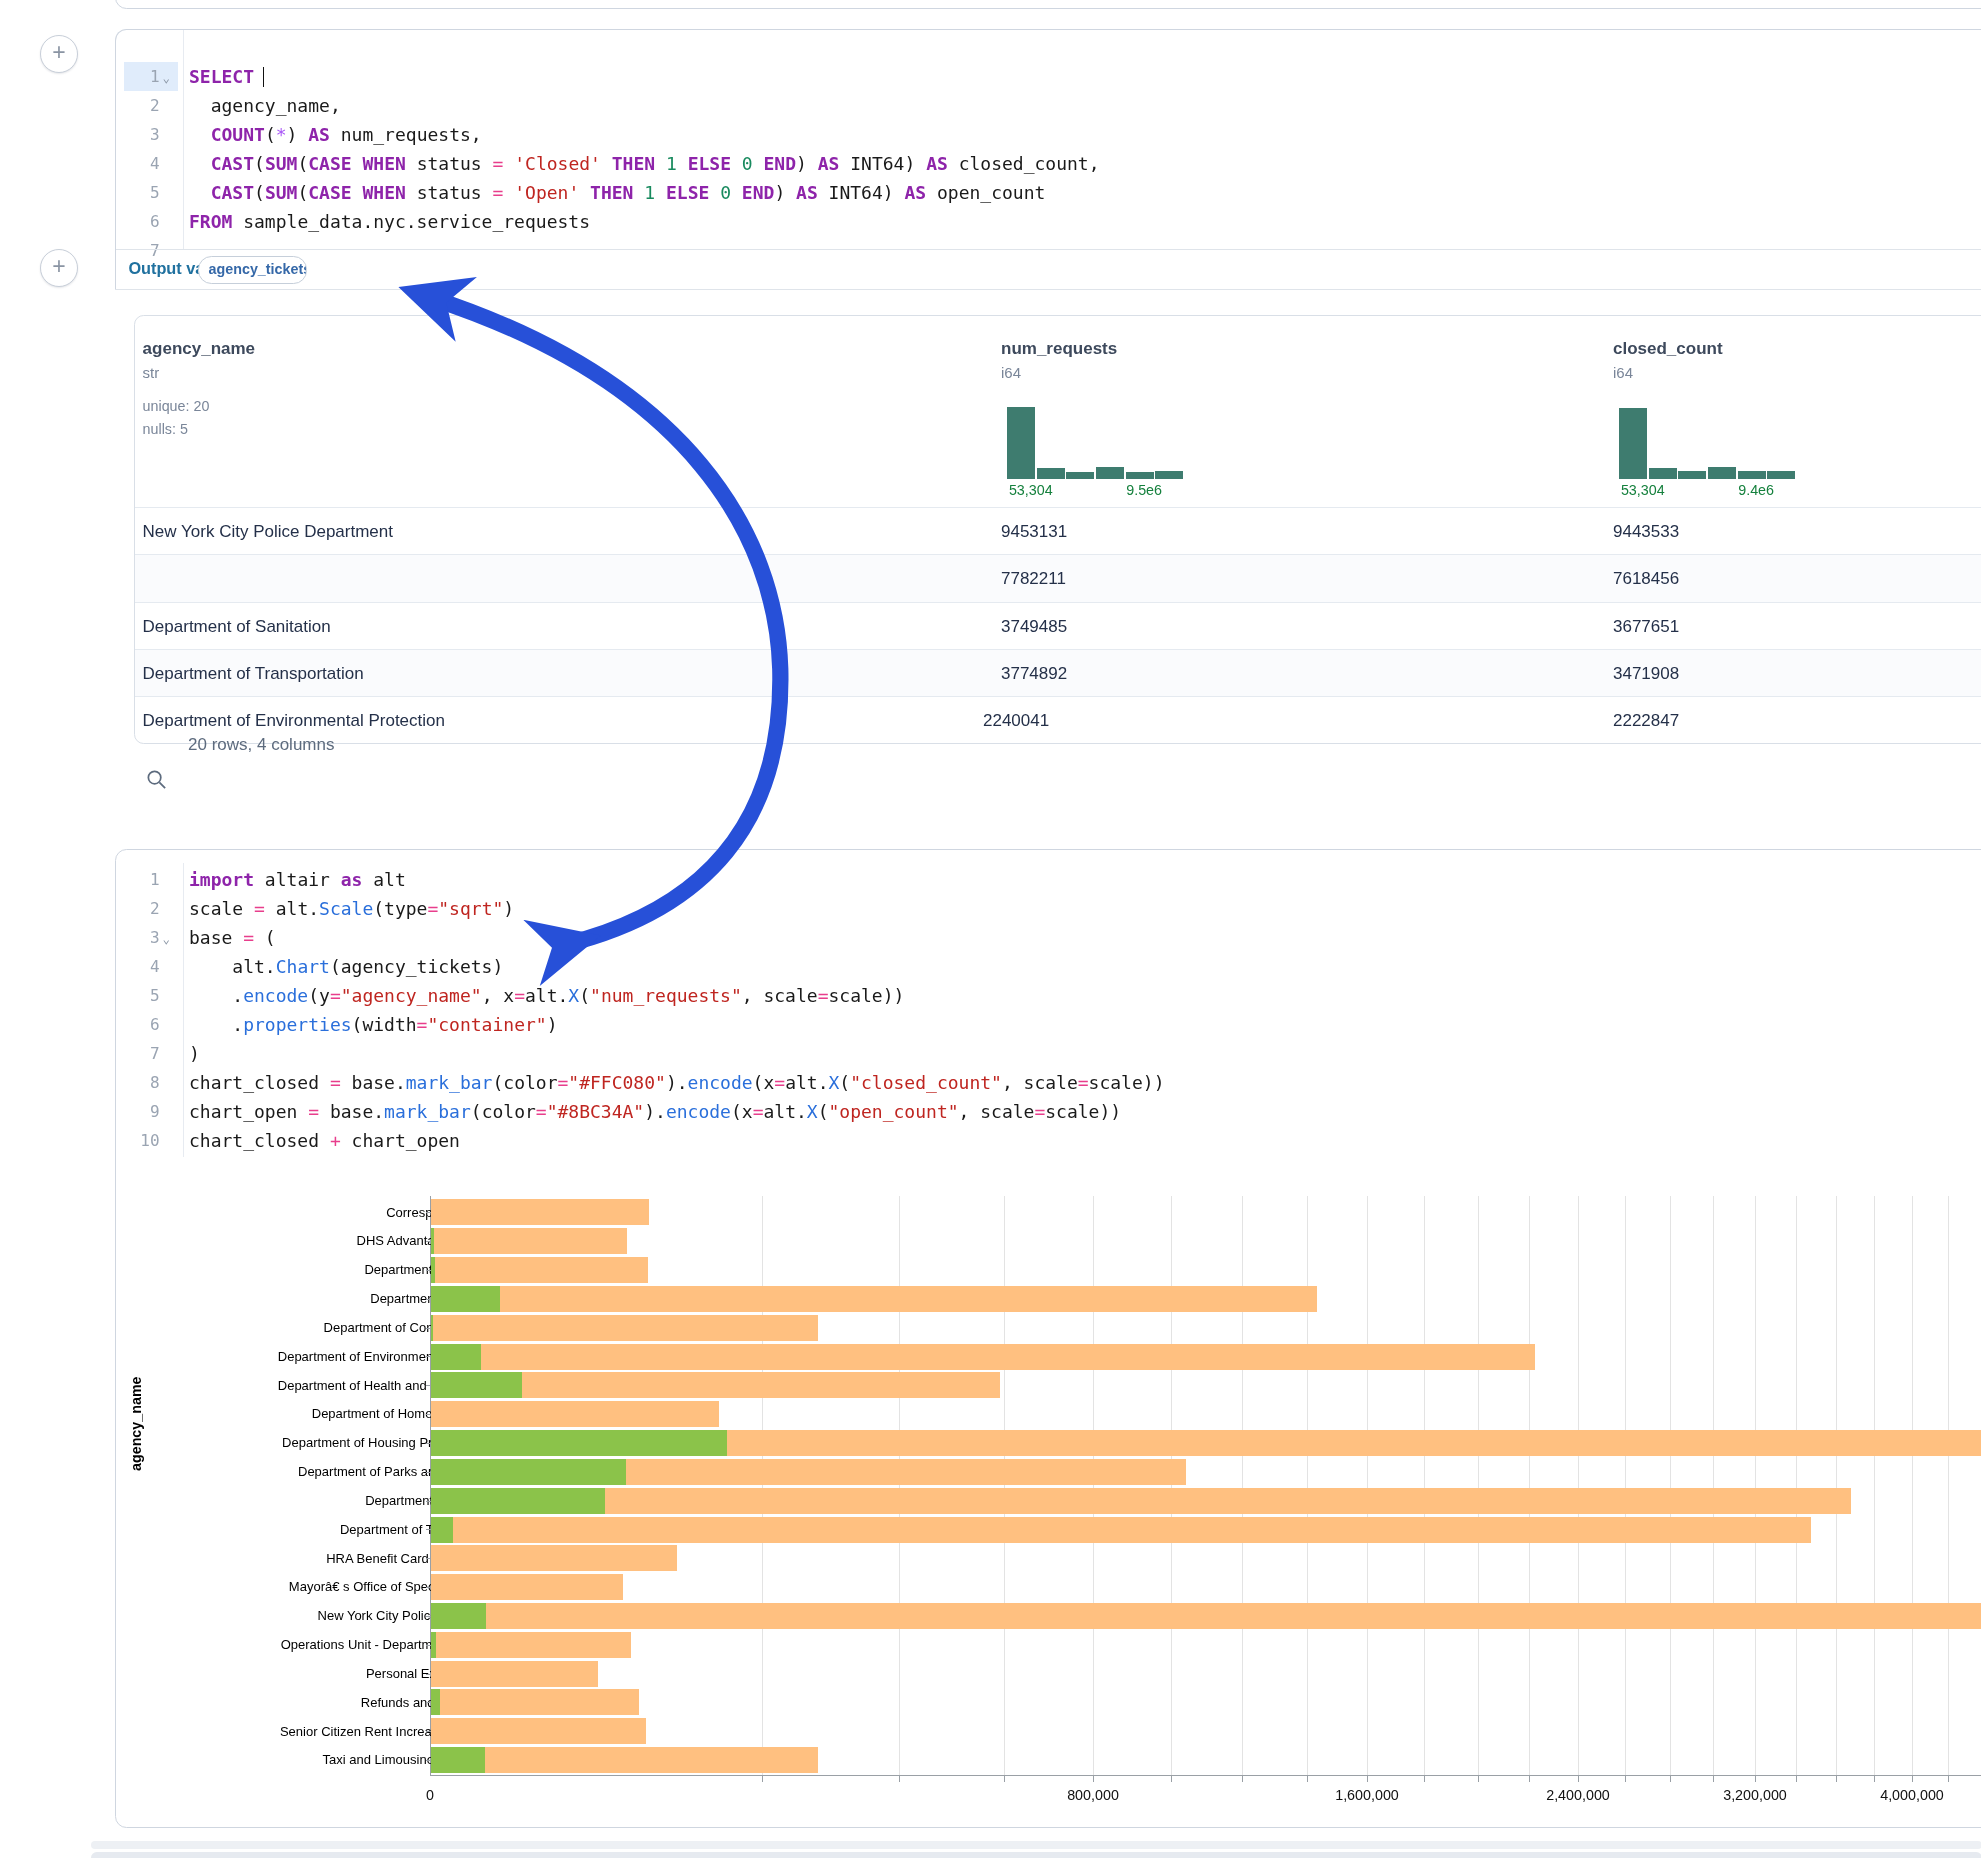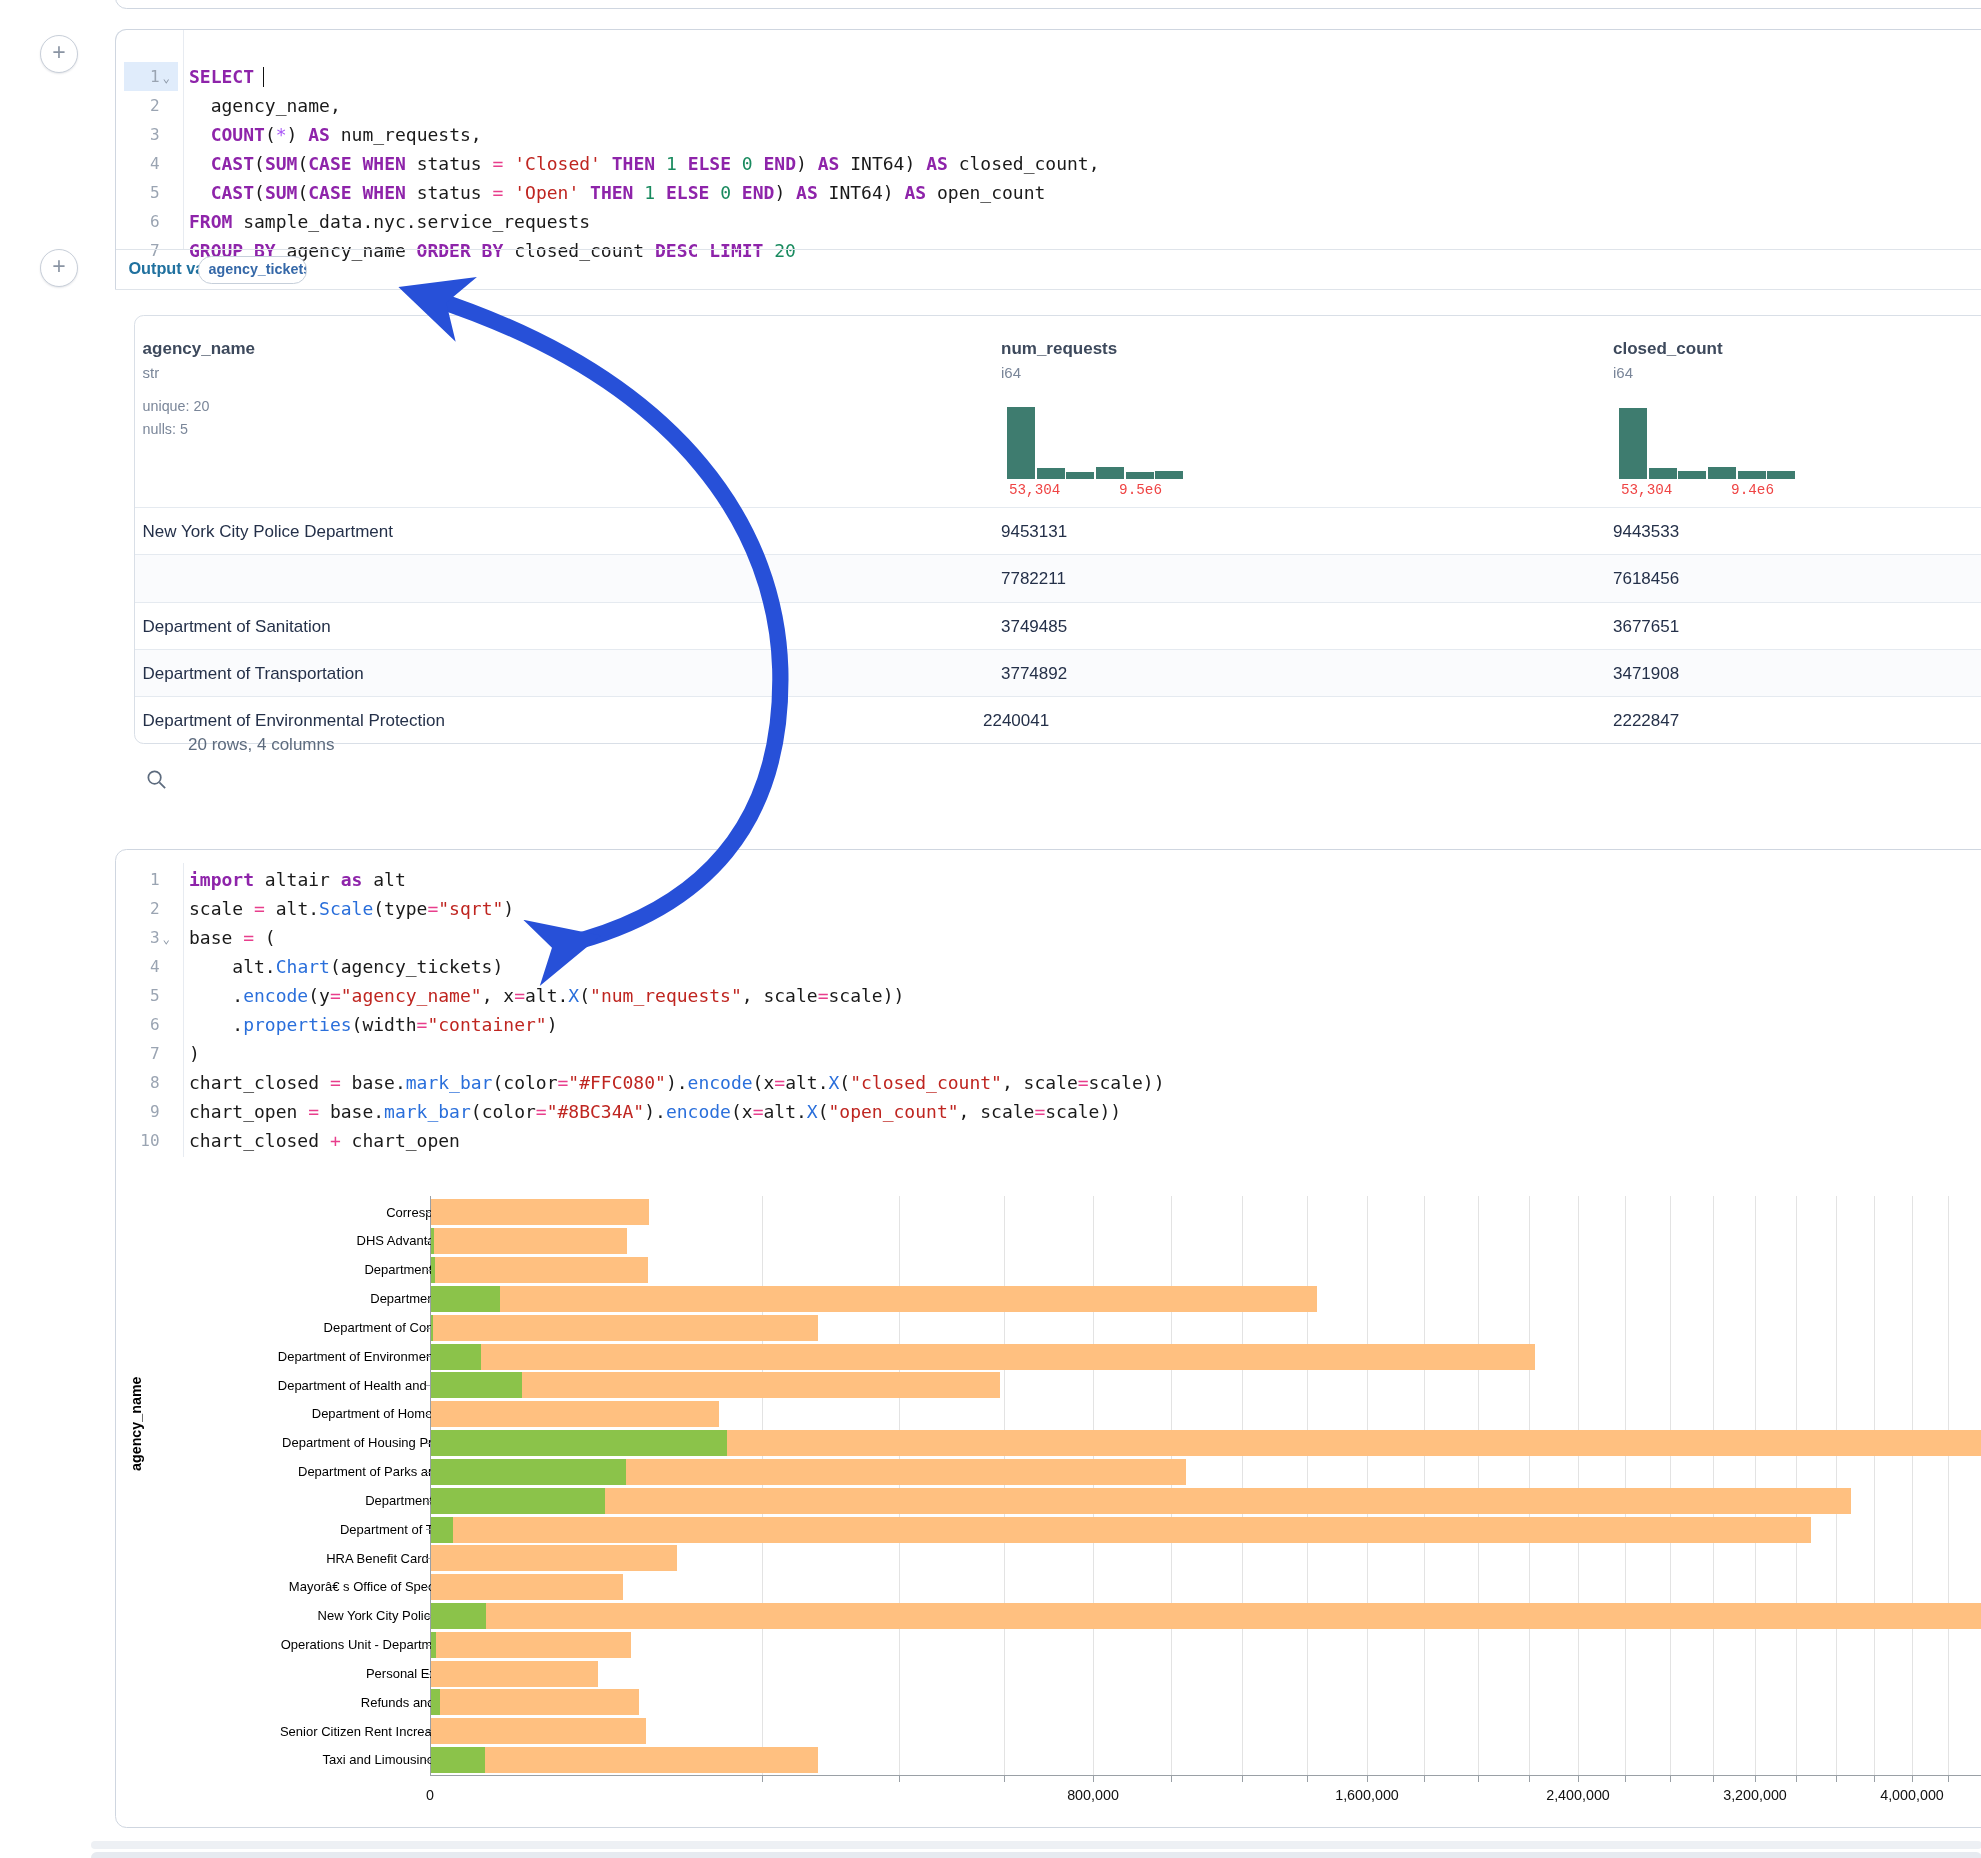--- a/index.html
+++ b/index.html
@@ -26,21 +26,21 @@
   .outvar-label{position:absolute;font-size:16.3px;font-weight:bold;color:#20719f;}
   .pill{position:absolute;height:26px;border:1.4px solid #c6cfda;border-radius:13.4px;background:#fff;
         color:#3568a8;font-size:14.3px;font-weight:bold;line-height:25px;padding:0 9.6px;overflow:hidden;white-space:nowrap;}
   .divider{position:absolute;height:1.4px;background:#dfe4ea;}
   .tbl-panel{position:absolute;background:#fff;border:1.4px solid #d9dfe7;border-radius:9.6px;}
   .col-name{position:absolute;font-size:17px;font-weight:bold;color:#3d495c;}
   .col-type{position:absolute;font-size:15px;color:#7a8699;}
   .col-stat{position:absolute;font-size:14.3px;color:#7a8699;}
   .hist{position:absolute;}
   .hist-bar{position:absolute;background:#3e7c6f;}
-  .hist-lab{position:absolute;font-size:14.3px;color:#ef4444;top:75px;font-family:Liberation Mono, monospace;}
+  .hist-lab{position:absolute;font-size:14.3px;color:#15803d;top:75px;}
   .tbl-row{position:absolute;left:0;width:100%;height:47px;border-top:1px solid #e5eaf0;}
   .tbl-row.alt{background:#fafbfd;}
   .tbl-cell{position:absolute;top:0;height:100%;line-height:47px;font-size:17px;color:#243049;white-space:nowrap;}
   .tbl-footer{position:absolute;font-size:17px;color:#5d6b7e;}
   .chart-layer{position:absolute;inset:0;}
   .gridline{position:absolute;width:1px;background:#e3e3e3;}
   .axis-line{position:absolute;background:#9aa0a6;}
   .tick{position:absolute;background:#9aa0a6;}
   .ylab{position:absolute;font-size:13px;color:#000;text-align:right;white-space:nowrap;
         font-family:"Liberation Sans",sans-serif;}
@@ -61,21 +61,21 @@
 
   <div class="cell" style="left:115px;top:29px;width:1960px;height:260px;border-bottom:none;border-bottom-left-radius:0;border-bottom-right-radius:0;">
     <div class="gutter-sep" style="left:67px;top:0;height:219px;"></div>
     <div id="sql-code" style="position:absolute;left:0;top:32px;width:100%;">
         <div class="code-line"><div class="ln-wrap active"><span class="ln">1</span><span class="chev">⌄</span></div><span class="code-text"><span class="tok-k">SELECT</span><span class="cursor"></span></span></div>
         <div class="code-line"><div class="ln-wrap"><span class="ln">2</span></div><span class="code-text"><span>  agency_name,</span></span></div>
         <div class="code-line"><div class="ln-wrap"><span class="ln">3</span></div><span class="code-text"><span>  </span><span class="tok-k">COUNT</span><span>(</span><span class="tok-st">*</span><span>) </span><span class="tok-k">AS</span><span> num_requests,</span></span></div>
         <div class="code-line"><div class="ln-wrap"><span class="ln">4</span></div><span class="code-text"><span>  </span><span class="tok-k">CAST</span><span>(</span><span class="tok-k">SUM</span><span>(</span><span class="tok-k">CASE</span><span> </span><span class="tok-k">WHEN</span><span> status </span><span class="tok-o">=</span><span> </span><span class="tok-s">'Closed'</span><span> </span><span class="tok-k">THEN</span><span> </span><span class="tok-n">1</span><span> </span><span class="tok-k">ELSE</span><span> </span><span class="tok-n">0</span><span> </span><span class="tok-k">END</span><span>) </span><span class="tok-k">AS</span><span> INT64) </span><span class="tok-k">AS</span><span> closed_count,</span></span></div>
         <div class="code-line"><div class="ln-wrap"><span class="ln">5</span></div><span class="code-text"><span>  </span><span class="tok-k">CAST</span><span>(</span><span class="tok-k">SUM</span><span>(</span><span class="tok-k">CASE</span><span> </span><span class="tok-k">WHEN</span><span> status </span><span class="tok-o">=</span><span> </span><span class="tok-s">'Open'</span><span> </span><span class="tok-k">THEN</span><span> </span><span class="tok-n">1</span><span> </span><span class="tok-k">ELSE</span><span> </span><span class="tok-n">0</span><span> </span><span class="tok-k">END</span><span>) </span><span class="tok-k">AS</span><span> INT64) </span><span class="tok-k">AS</span><span> open_count</span></span></div>
         <div class="code-line"><div class="ln-wrap"><span class="ln">6</span></div><span class="code-text"><span class="tok-k">FROM</span><span> sample_data.nyc.service_requests</span></span></div>
-        <div class="code-line"><div class="ln-wrap"><span class="ln">7</span></div><span class="code-text"><span class="tok-k">GROUP BY</span><span> agency_name </span><span class="tok-k">ORDER BY</span><span> closed_count </span><span class="tok-k">DESC</span><span> </span><span class="tok-k">LIMIT</span><span> </span><span class="tok-n">20</span></span></div>
+        <div class="code-line"><div class="ln-wrap"><span class="ln">7</span></div></div>
       </div>
     <div class="divider" style="left:0;top:219px;width:1960px;"></div>
 
     <div class="outvar-label" style="left:12.4px;top:229px;">Output variable:</div>
     <div class="pill" style="left:82px;top:226px;width:88px;">agency_tickets</div>
   </div>
   <div class="divider" style="left:115px;top:289px;width:1867px;"></div>
 
   <div class="tbl-panel" style="left:134px;top:315px;width:1864px;height:427px;">
 

